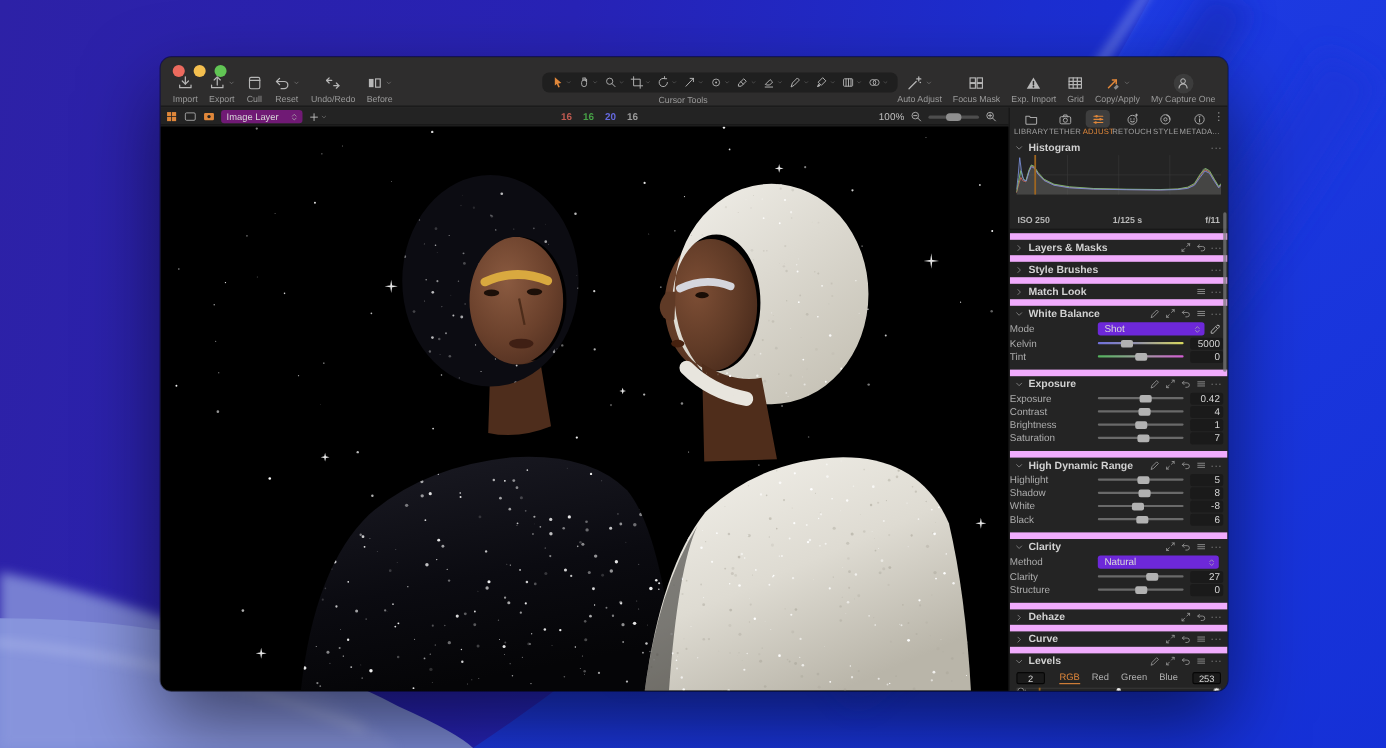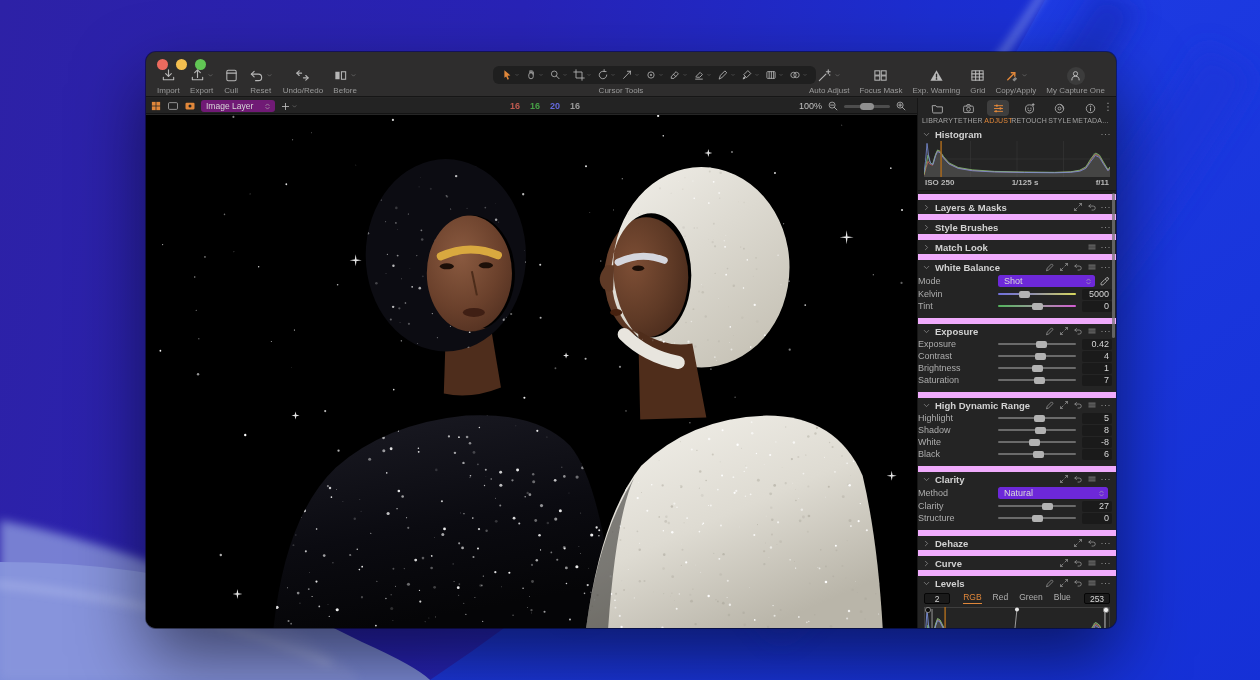--- a/index.html
+++ b/index.html
@@ -69,21 +69,21 @@
   .sec-h { height:14px; display:flex; align-items:center; padding:0 5px 0 4px; }
   .sec-t { font-size:9.5px; font-weight:700; color:#d2d2d2; margin-left:4px; flex:1;
     white-space:nowrap; overflow:hidden; }
   .sec-ic { display:flex; align-items:center; gap:4px; }
   .dots-i { font-size:9px; color:#9a9a9a; letter-spacing:.5px; line-height:8px; }
   .chev { transition:none; }
   .chev.open { transform:rotate(90deg); }
 
   .hist-plot { position:relative; height:36px; margin:0 6px; }
   .hist-labels { display:flex; justify-content:space-between; padding:1px 7px 3px 7px; }
-  .hist-labels span { font-size:8px; font-weight:700; color:#b8b8b8; }
+  .hist-labels span { font-size:8px; font-weight:700; color:#b8b8b8;margin-top:18px; }
 
   .t-row { display:flex; align-items:center; height:12px; padding-right:4px; }
   .t-row.sel { height:14px; }
   .t-label { width:80px; text-align:left; padding-right:7px; font-size:9px; color:#acacac; white-space:nowrap; }
   .t-slider { flex:1; position:relative; height:12px; margin-right:6px; }
   .t-track { position:absolute; left:0; right:0; top:5px; height:2px; background:#6a6a6a; border-radius:1px; }
   .t-track.kelvin { background:linear-gradient(90deg,#7070dc,#9191ab 45%,#d8d85c); }
   .t-track.tint { background:linear-gradient(90deg,#52b45c,#9c9c9c 50%,#d45cd4); }
   .t-thumb { position:absolute; top:2.5px; width:11px; height:7px; background:#b2b2b2;
     border-radius:2px; margin-left:-5px; }
@@ -360,21 +360,21 @@
           <div class="tb-lbl">Focus Mask</div>
         </div>
         <div class="tb-btn">
           <div class="tb-ic">
             <svg viewBox="0 0 16 16" width="15" height="15">
               <path d="M8 2.5L14.5 13.5H1.5Z" fill="#b8b8b8"></path>
               <path d="M8 6.5v3.2" fill="none" stroke="#2a2a2a" stroke-width="1.4" stroke-linecap="round" stroke-linejoin="round"></path>
               <circle cx="8" cy="11.6" r="0.9" fill="#2a2a2a"></circle>
             </svg>
           </div>
-          <div class="tb-lbl">Exp. Warning</div>
+          <div class="tb-lbl">Exp. Import</div>
         </div>
         <div class="tb-btn">
           <div class="tb-ic">
             <svg viewBox="0 0 16 16" width="15" height="15">
               <rect x="2" y="3" width="12" height="10" fill="none" stroke="#b6b6b6" stroke-width="1.1"></rect>
               <path d="M2 6.3h12M2 9.6h12M6 3v10M10 3v10" fill="none" stroke="#b6b6b6" stroke-width="1.2" stroke-linecap="round" stroke-linejoin="round"></path>
             </svg>
           </div>
           <div class="tb-lbl">Grid</div>
         </div>

